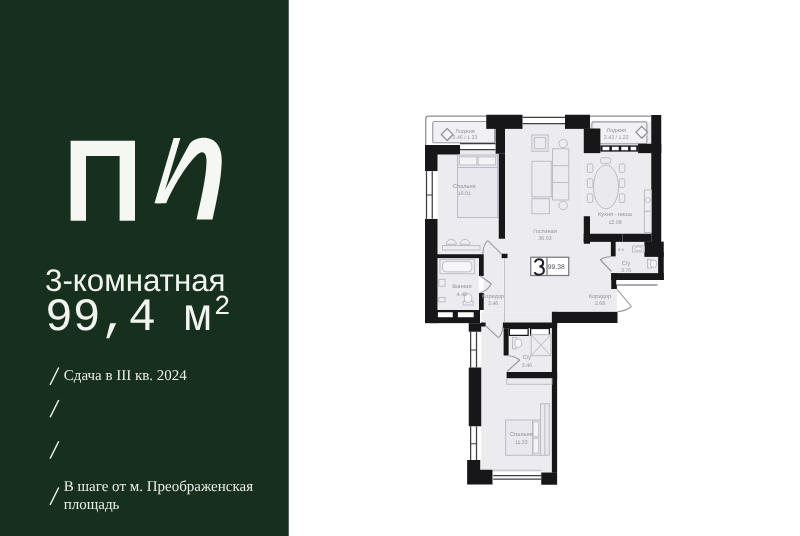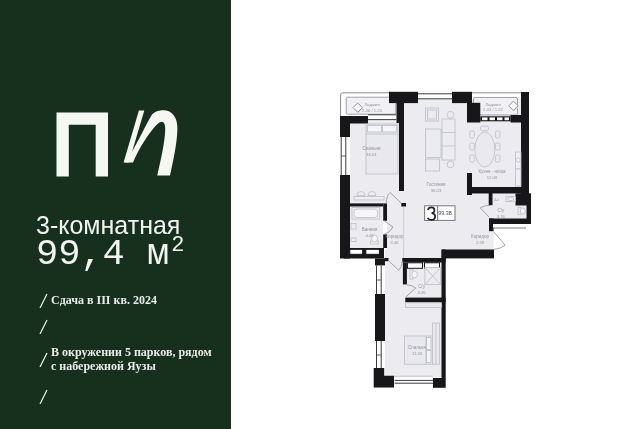--- a/index.html
+++ b/index.html
@@ -2,21 +2,21 @@
 <html><head>
 <meta charset="utf-8">
 <style>
   html,body{margin:0;padding:0;}
   body{width:640px;height:429px;background:#ffffff;font-family:"Liberation Sans",sans-serif;overflow:hidden;}
   .stage{position:relative;width:640px;height:429px;}
   .panel{position:absolute;left:0;top:0;width:231px;height:429px;background:#17301d;}
   .t1{position:absolute;left:36px;top:211px;color:#f2f4ef;font-size:25px;letter-spacing:0px;}
   .t2{position:absolute;left:36px;top:233px;color:#f2f4ef;font-size:37px;font-family:Liberation Mono, monospace;}
   .t2 sup{font-size:22px;margin-left:2px;}
-  .li{position:absolute;left:51px;color:#e9ece7;font-size:12px;line-height:13.5px;font-family:"Liberation Serif",serif;font-weight:bold;}
+  .li{position:absolute;left:51px;color:#e9ece7;font-size:12px;line-height:13.5px;font-family:"Liberation Serif",serif;}
   .sl{position:absolute;left:35px;width:14px;height:15px;}
 </style>
 </head>
 <body>
 <div class="stage">
 
   <div class="panel"></div>
 
   <svg style="position:absolute;left:0;top:0" width="231" height="429" viewBox="0 0 231 429">
     <g fill="#f5f7f3">
@@ -40,26 +40,26 @@
 
   <svg class="sl" style="top:319px">
       <line x1="12" y1="1" x2="5" y2="15" stroke="#e9ece7" stroke-width="1.2"></line>
     </svg>
 
 
   <svg class="sl" style="top:352px">
       <line x1="12" y1="1" x2="5" y2="15" stroke="#e9ece7" stroke-width="1.2"></line>
     </svg>
 
-  <div class="li" style="top:346px">В окружении 5 парков, рядом<br>с набережной Яузы</div>
 
   <svg class="sl" style="top:389px">
       <line x1="12" y1="1" x2="5" y2="15" stroke="#e9ece7" stroke-width="1.2"></line>
     </svg>
 
+  <div class="li" style="top:383px">В шаге от м. Преображенская<br>площадь</div>
 
   <svg style="position:absolute;left:0;top:0" width="640" height="429" viewBox="0 0 640 429">
     <g font-family="Liberation Sans, sans-serif">
 
       <rect x="346" y="97" width="50" height="17.5" fill="#f1f1f5"></rect>
 
       <rect x="473" y="97" width="48" height="18.5" fill="#f1f1f5"></rect>
 
       <rect x="350" y="120" width="54" height="84" fill="#ebebf0"></rect>
 

